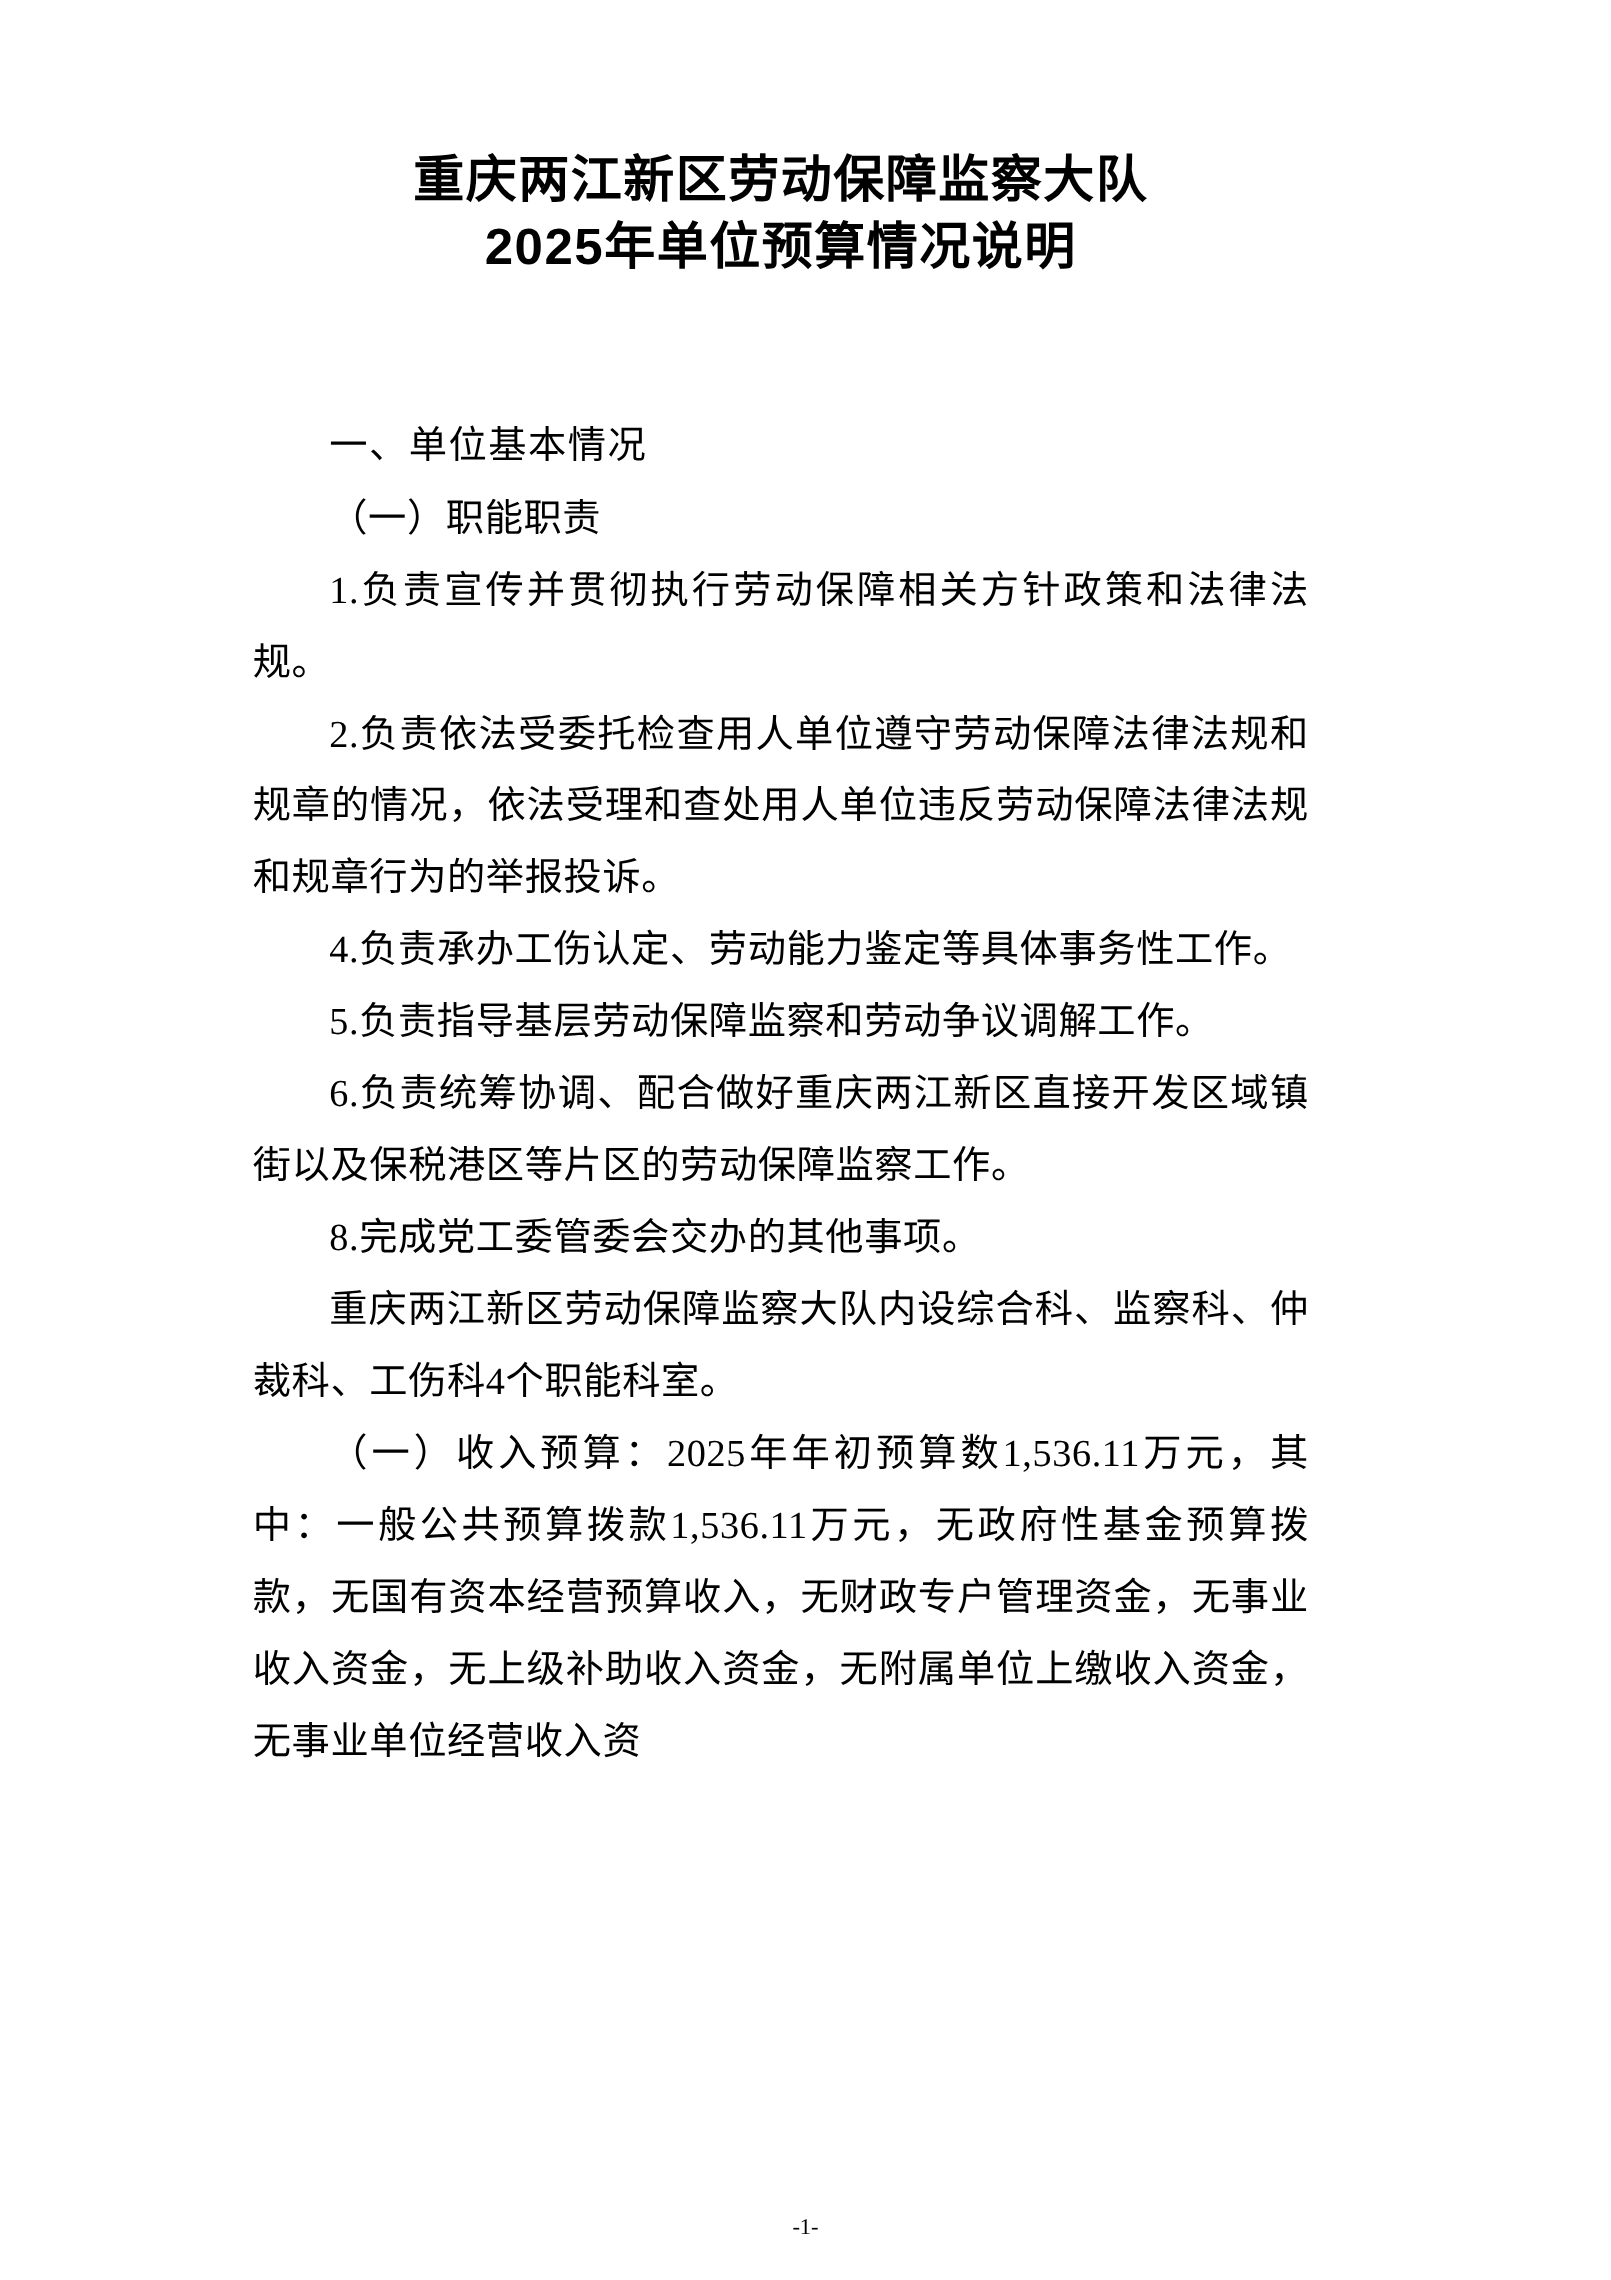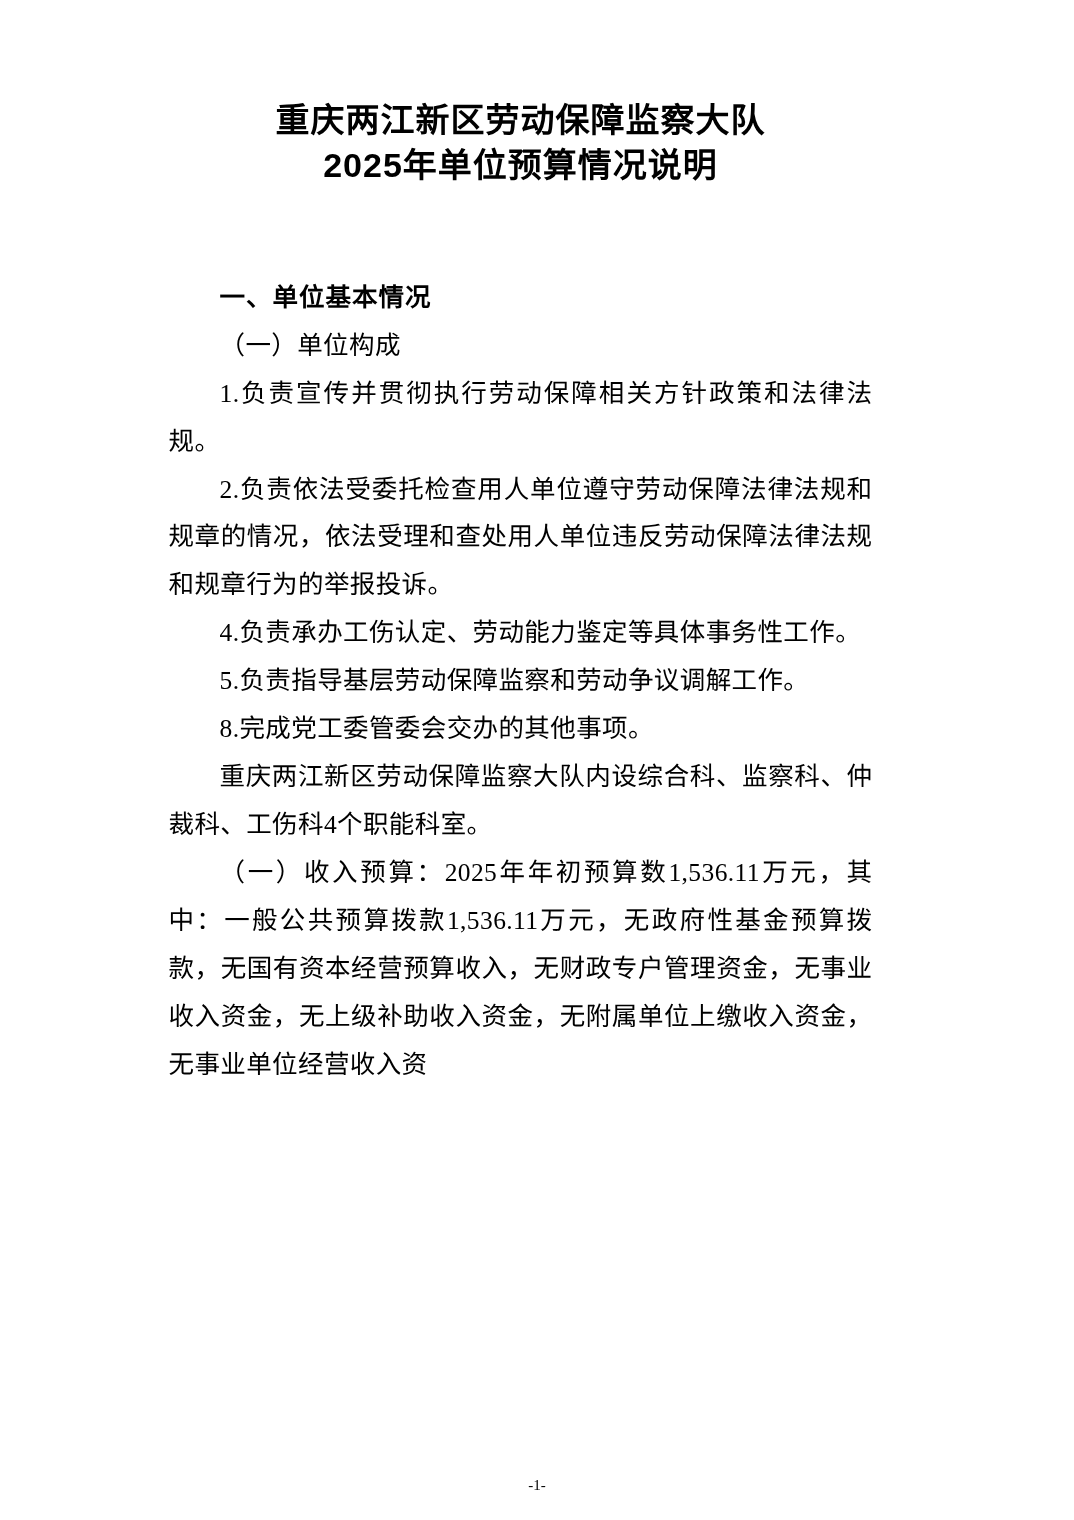--- a/index.html
+++ b/index.html
@@ -43,21 +43,21 @@
     line-height: 1.88;
     text-align: justify;
     text-justify: inter-ideograph;
     letter-spacing: 0.4px;
   }
   p.indent {
     text-indent: 2em;
   }
   p.heading {
     font-family: "Liberation Sans", "DejaVu Sans", sans-serif;
-    font-weight: bold;
+    font-weight: normal;
     text-indent: 2em;
     letter-spacing: 1px;
   }
   p.sub-heading {
     text-indent: 2em;
   }
   .footer {
     position: absolute;
     left: 0;
     right: 0;
@@ -73,24 +73,25 @@
 
 <div class="page">
 
   <h1 class="doc-title">
     <span class="title-line">重庆两江新区劳动保障监察大队</span>
     <span class="title-line">2025年单位预算情况说明</span>
   </h1>
 
   <div class="body-area">
     <p class="heading">一、单位基本情况</p>
-    <p class="sub-heading">（一）单位构成</p>
+    <p class="sub-heading">（一）职能职责</p>
     <p class="indent">1.负责宣传并贯彻执行劳动保障相关方针政策和法律法规。</p>
     <p class="indent">2.负责依法受委托检查用人单位遵守劳动保障法律法规和规章的情况，依法受理和查处用人单位违反劳动保障法律法规和规章行为的举报投诉。</p>
     <p class="indent">4.负责承办工伤认定、劳动能力鉴定等具体事务性工作。</p>
     <p class="indent">5.负责指导基层劳动保障监察和劳动争议调解工作。</p>
+    <p class="indent">6.负责统筹协调、配合做好重庆两江新区直接开发区域镇街以及保税港区等片区的劳动保障监察工作。</p>
     <p class="indent">8.完成党工委管委会交办的其他事项。</p>
     <p class="indent">重庆两江新区劳动保障监察大队内设综合科、监察科、仲裁科、工伤科4个职能科室。</p>
     <p class="indent">（一）收入预算：2025年年初预算数1,536.11万元，其中：一般公共预算拨款1,536.11万元，无政府性基金预算拨款，无国有资本经营预算收入，无财政专户管理资金，无事业收入资金，无上级补助收入资金，无附属单位上缴收入资金，无事业单位经营收入资</p>
   </div>
 
   <div class="footer">-1-</div>
 </div>
 
 </body></html>

